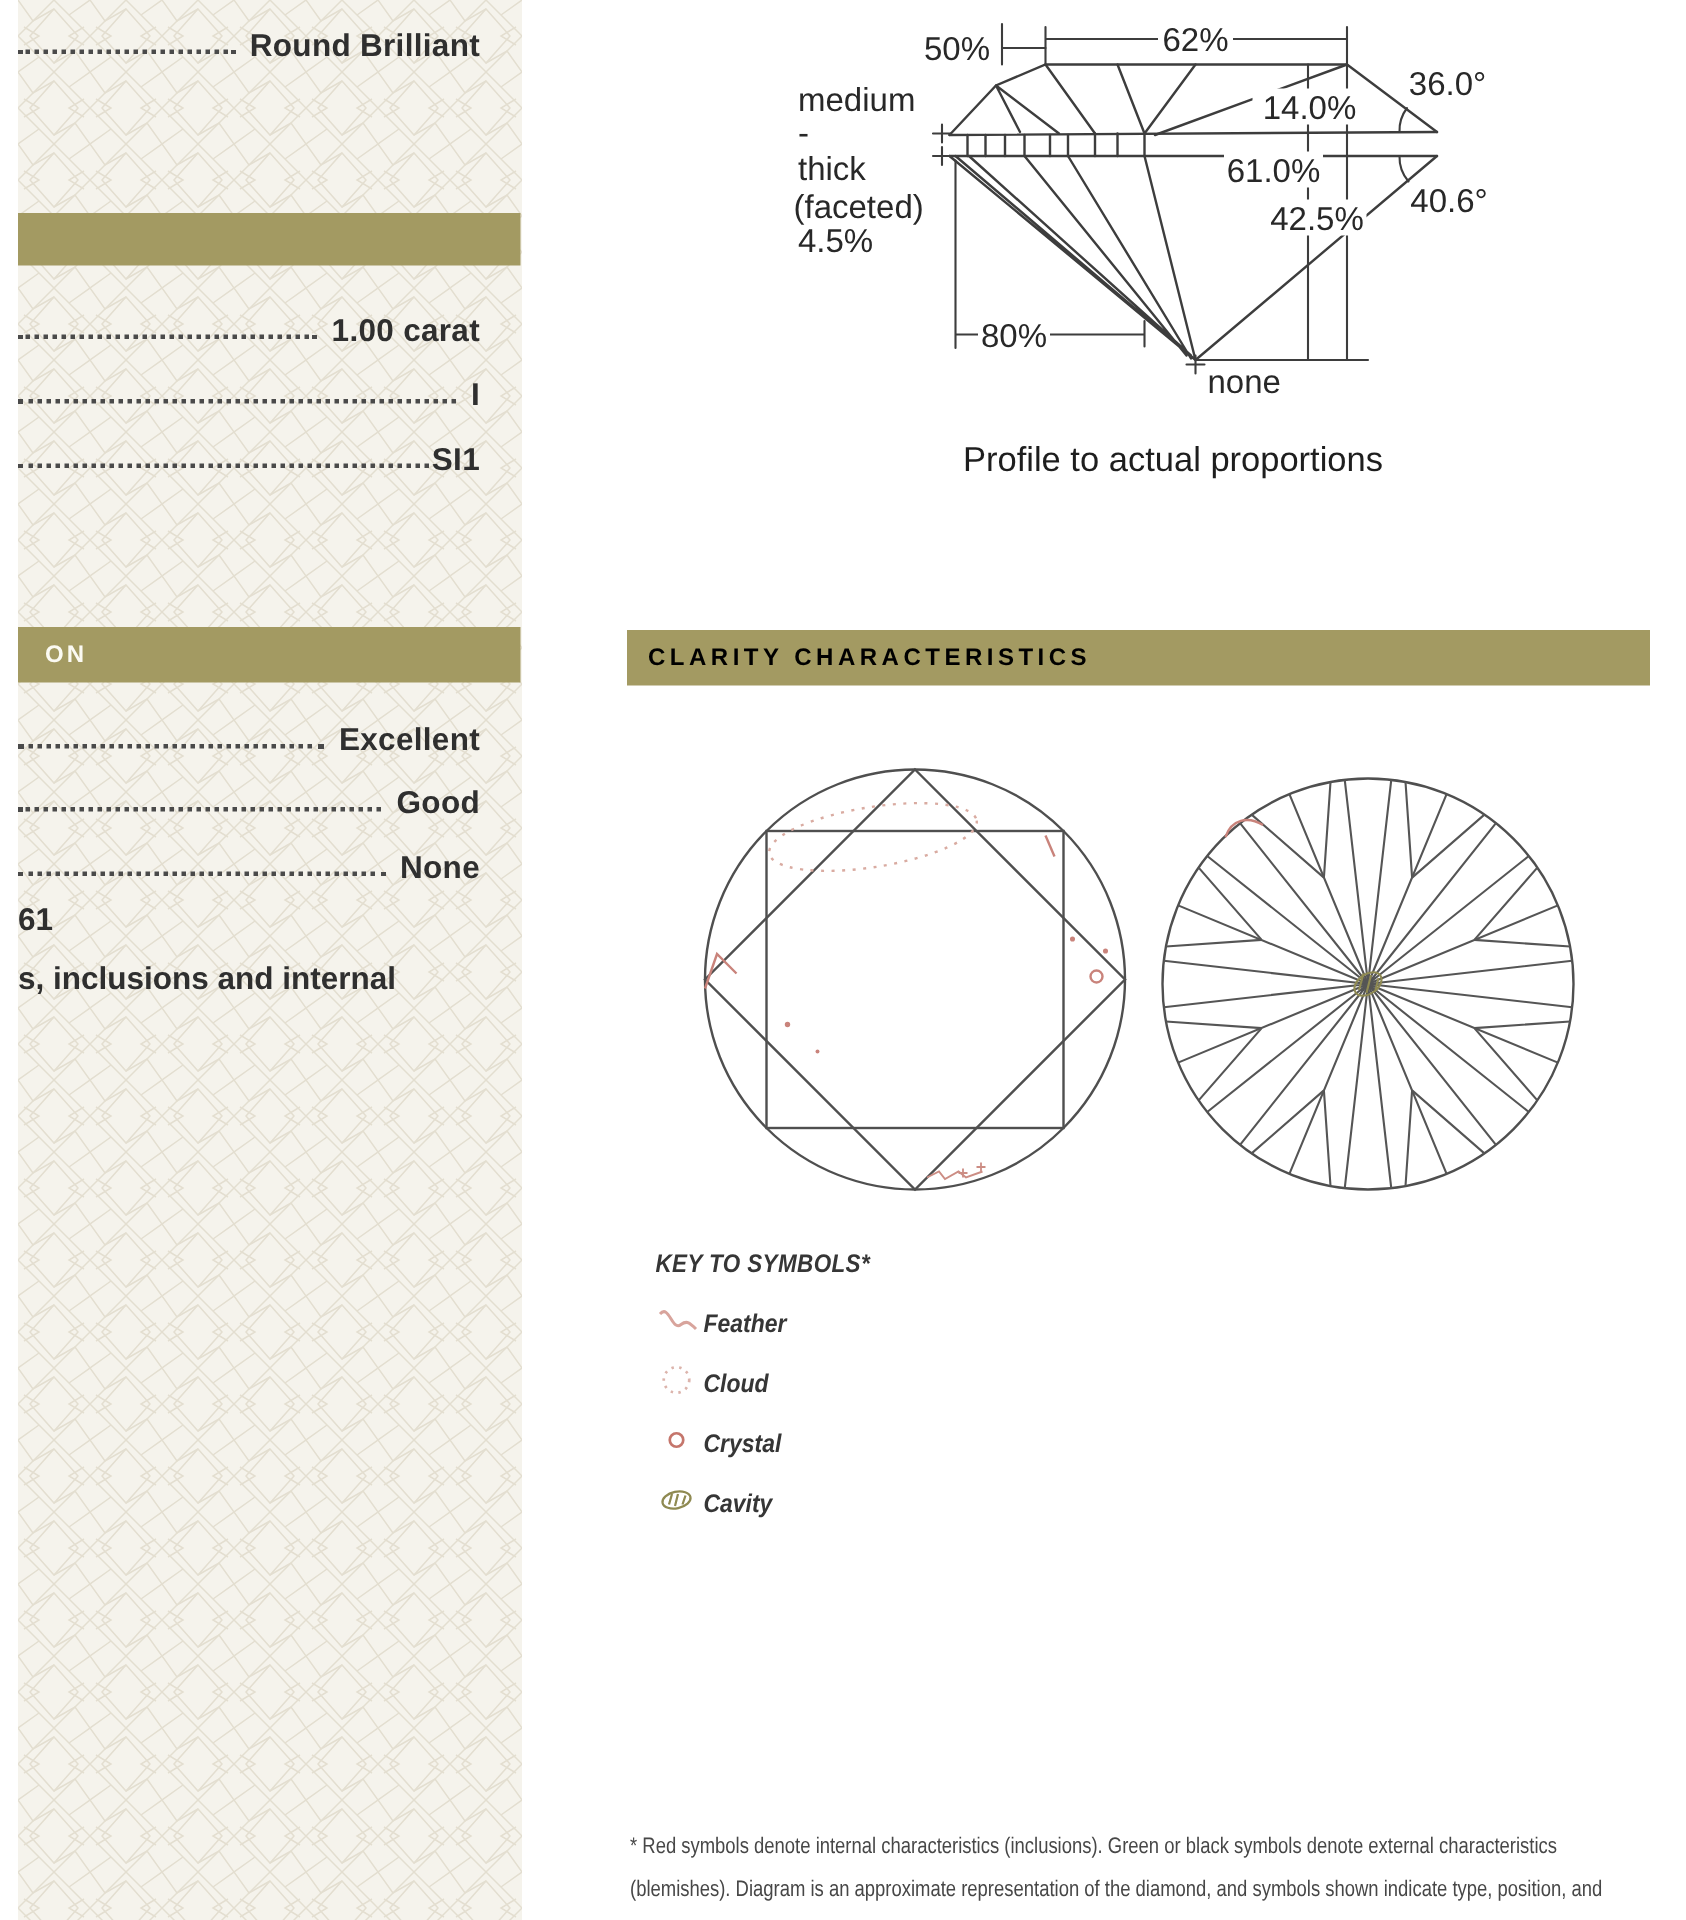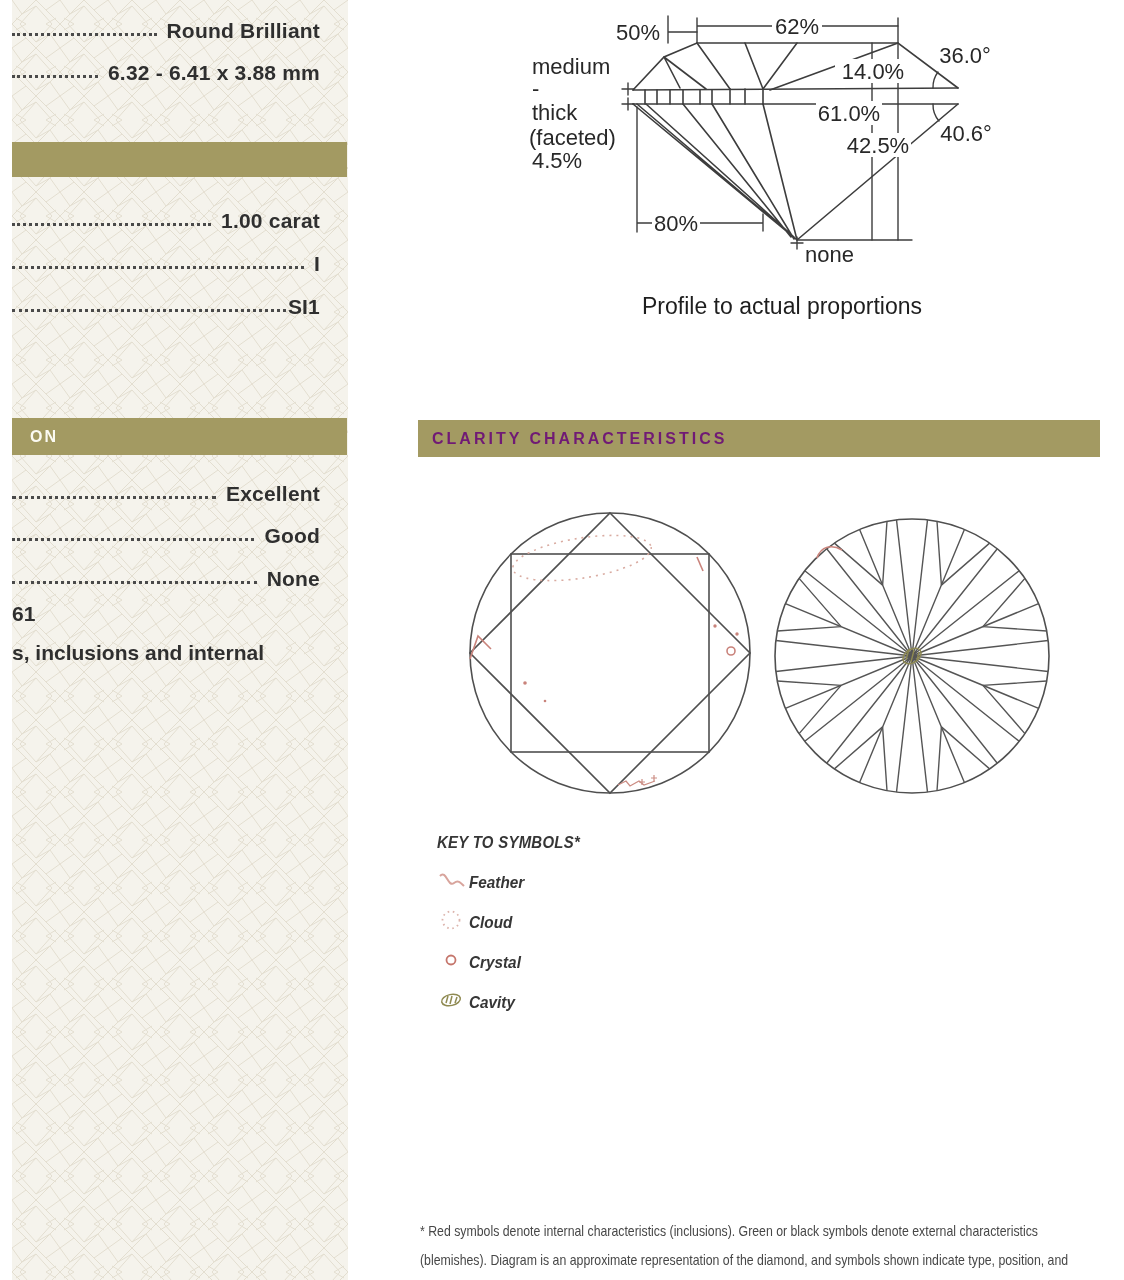--- a/index.html
+++ b/index.html
@@ -13,21 +13,21 @@
   .leader{flex:1;border-bottom:3px dotted #4a4a4a;margin-bottom:7px;}
   .lvalue{margin-left:10px;font-size:21px;font-weight:600;color:#2f2f2f;white-space:nowrap;letter-spacing:.2px;}
   .goldbar{position:absolute;left:0;width:335px;background:#a39a62;color:#fbfaf2;font-weight:700;box-sizing:border-box;}
   .bar1{top:142px;height:35px;}
   .bar2{top:418px;height:37px;font-size:16px;letter-spacing:2px;line-height:37px;padding-left:18px;}
   .fragment{position:absolute;left:0;font-size:21px;font-weight:600;color:#2f2f2f;white-space:nowrap;text-align:right;}
   
   .profile-svg{position:absolute;left:420px;top:0;}
   .caption{position:absolute;left:430px;top:293px;width:704px;text-align:center;font-size:23px;color:#1e1e1e;}
   .clarity-bar{position:absolute;left:418px;top:420px;width:682px;height:37px;background:#a39a62;
-        color:#701a75;font-size:16px;font-weight:700;letter-spacing:3px;line-height:38px;
+        color:#000000;font-size:16px;font-weight:700;letter-spacing:3px;line-height:38px;
         padding-left:14px;box-sizing:border-box;white-space:nowrap;}
   .diagrams-svg{position:absolute;left:420px;top:470px;}
   .key{position:absolute;left:437px;top:833px;font-style:italic;}
   .key-title{font-size:17px;font-weight:700;color:#363636;letter-spacing:.3px;
         transform:scaleX(.88);transform-origin:0 0;white-space:nowrap;}
   .key-row{display:flex;align-items:flex-end;height:26px;margin-top:14px;}
   .key-icon{width:32px;height:26px;flex:0 0 32px;}
   .key-label{font-size:17px;font-weight:700;color:#363636;transform:scaleX(.9);transform-origin:0 0;white-space:nowrap;}
   .footnote{position:absolute;left:420px;top:1216px;color:#474747;font-size:15px;line-height:29px;
         transform:scaleX(.82);transform-origin:0 0;white-space:nowrap;}
@@ -55,24 +55,20 @@
         </pattern>
       </defs>
       <rect width="336" height="1280" fill="#f5f3ec"></rect>
       <rect width="336" height="1280" fill="url(#gpat)"></rect>
     </svg>
 
     <div class="lrow" style="top:16px">
       <div class="leader"></div>
       <div class="lvalue">Round Brilliant</div>
     </div>
-    <div class="lrow" style="top:58px">
-      <div class="leader"></div>
-      <div class="lvalue">6.32 - 6.41 x 3.88 mm</div>
-    </div>
 
     <div class="goldbar bar1"></div>
 
     <div class="lrow" style="top:206px">
       <div class="leader"></div>
       <div class="lvalue">1.00 carat</div>
     </div>
     <div class="lrow" style="top:249px">
       <div class="leader"></div>
       <div class="lvalue">I</div>

